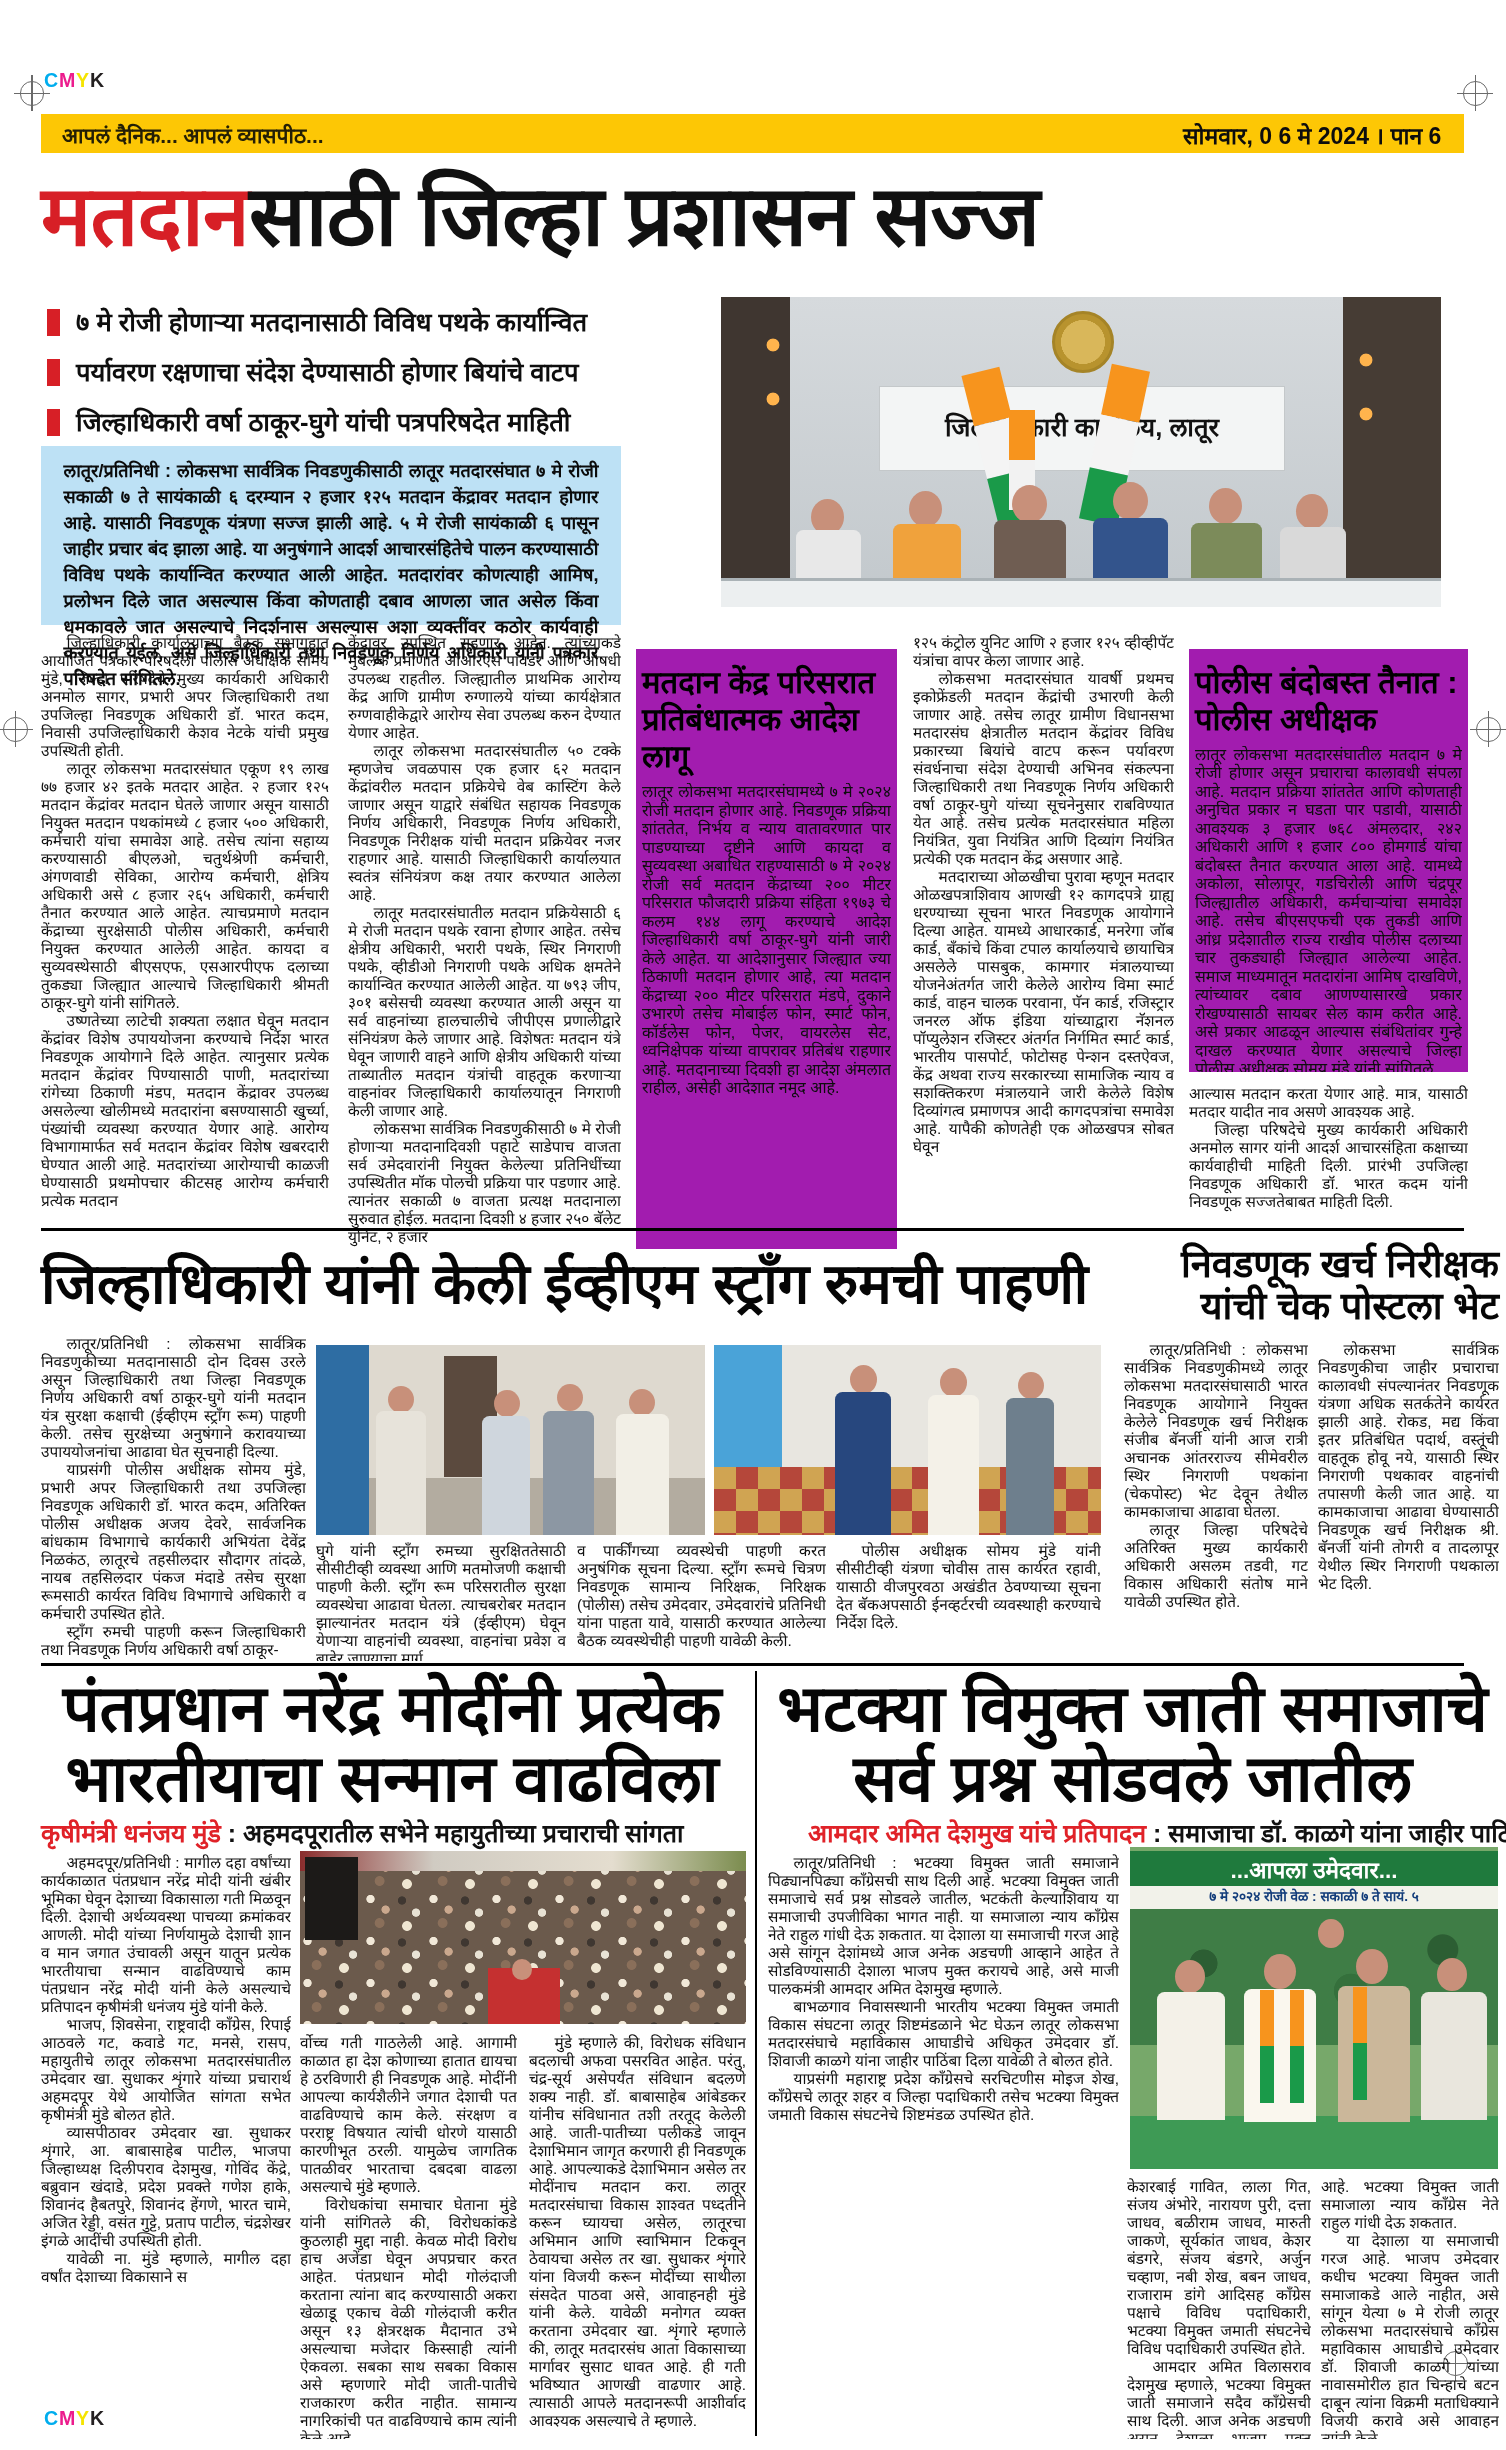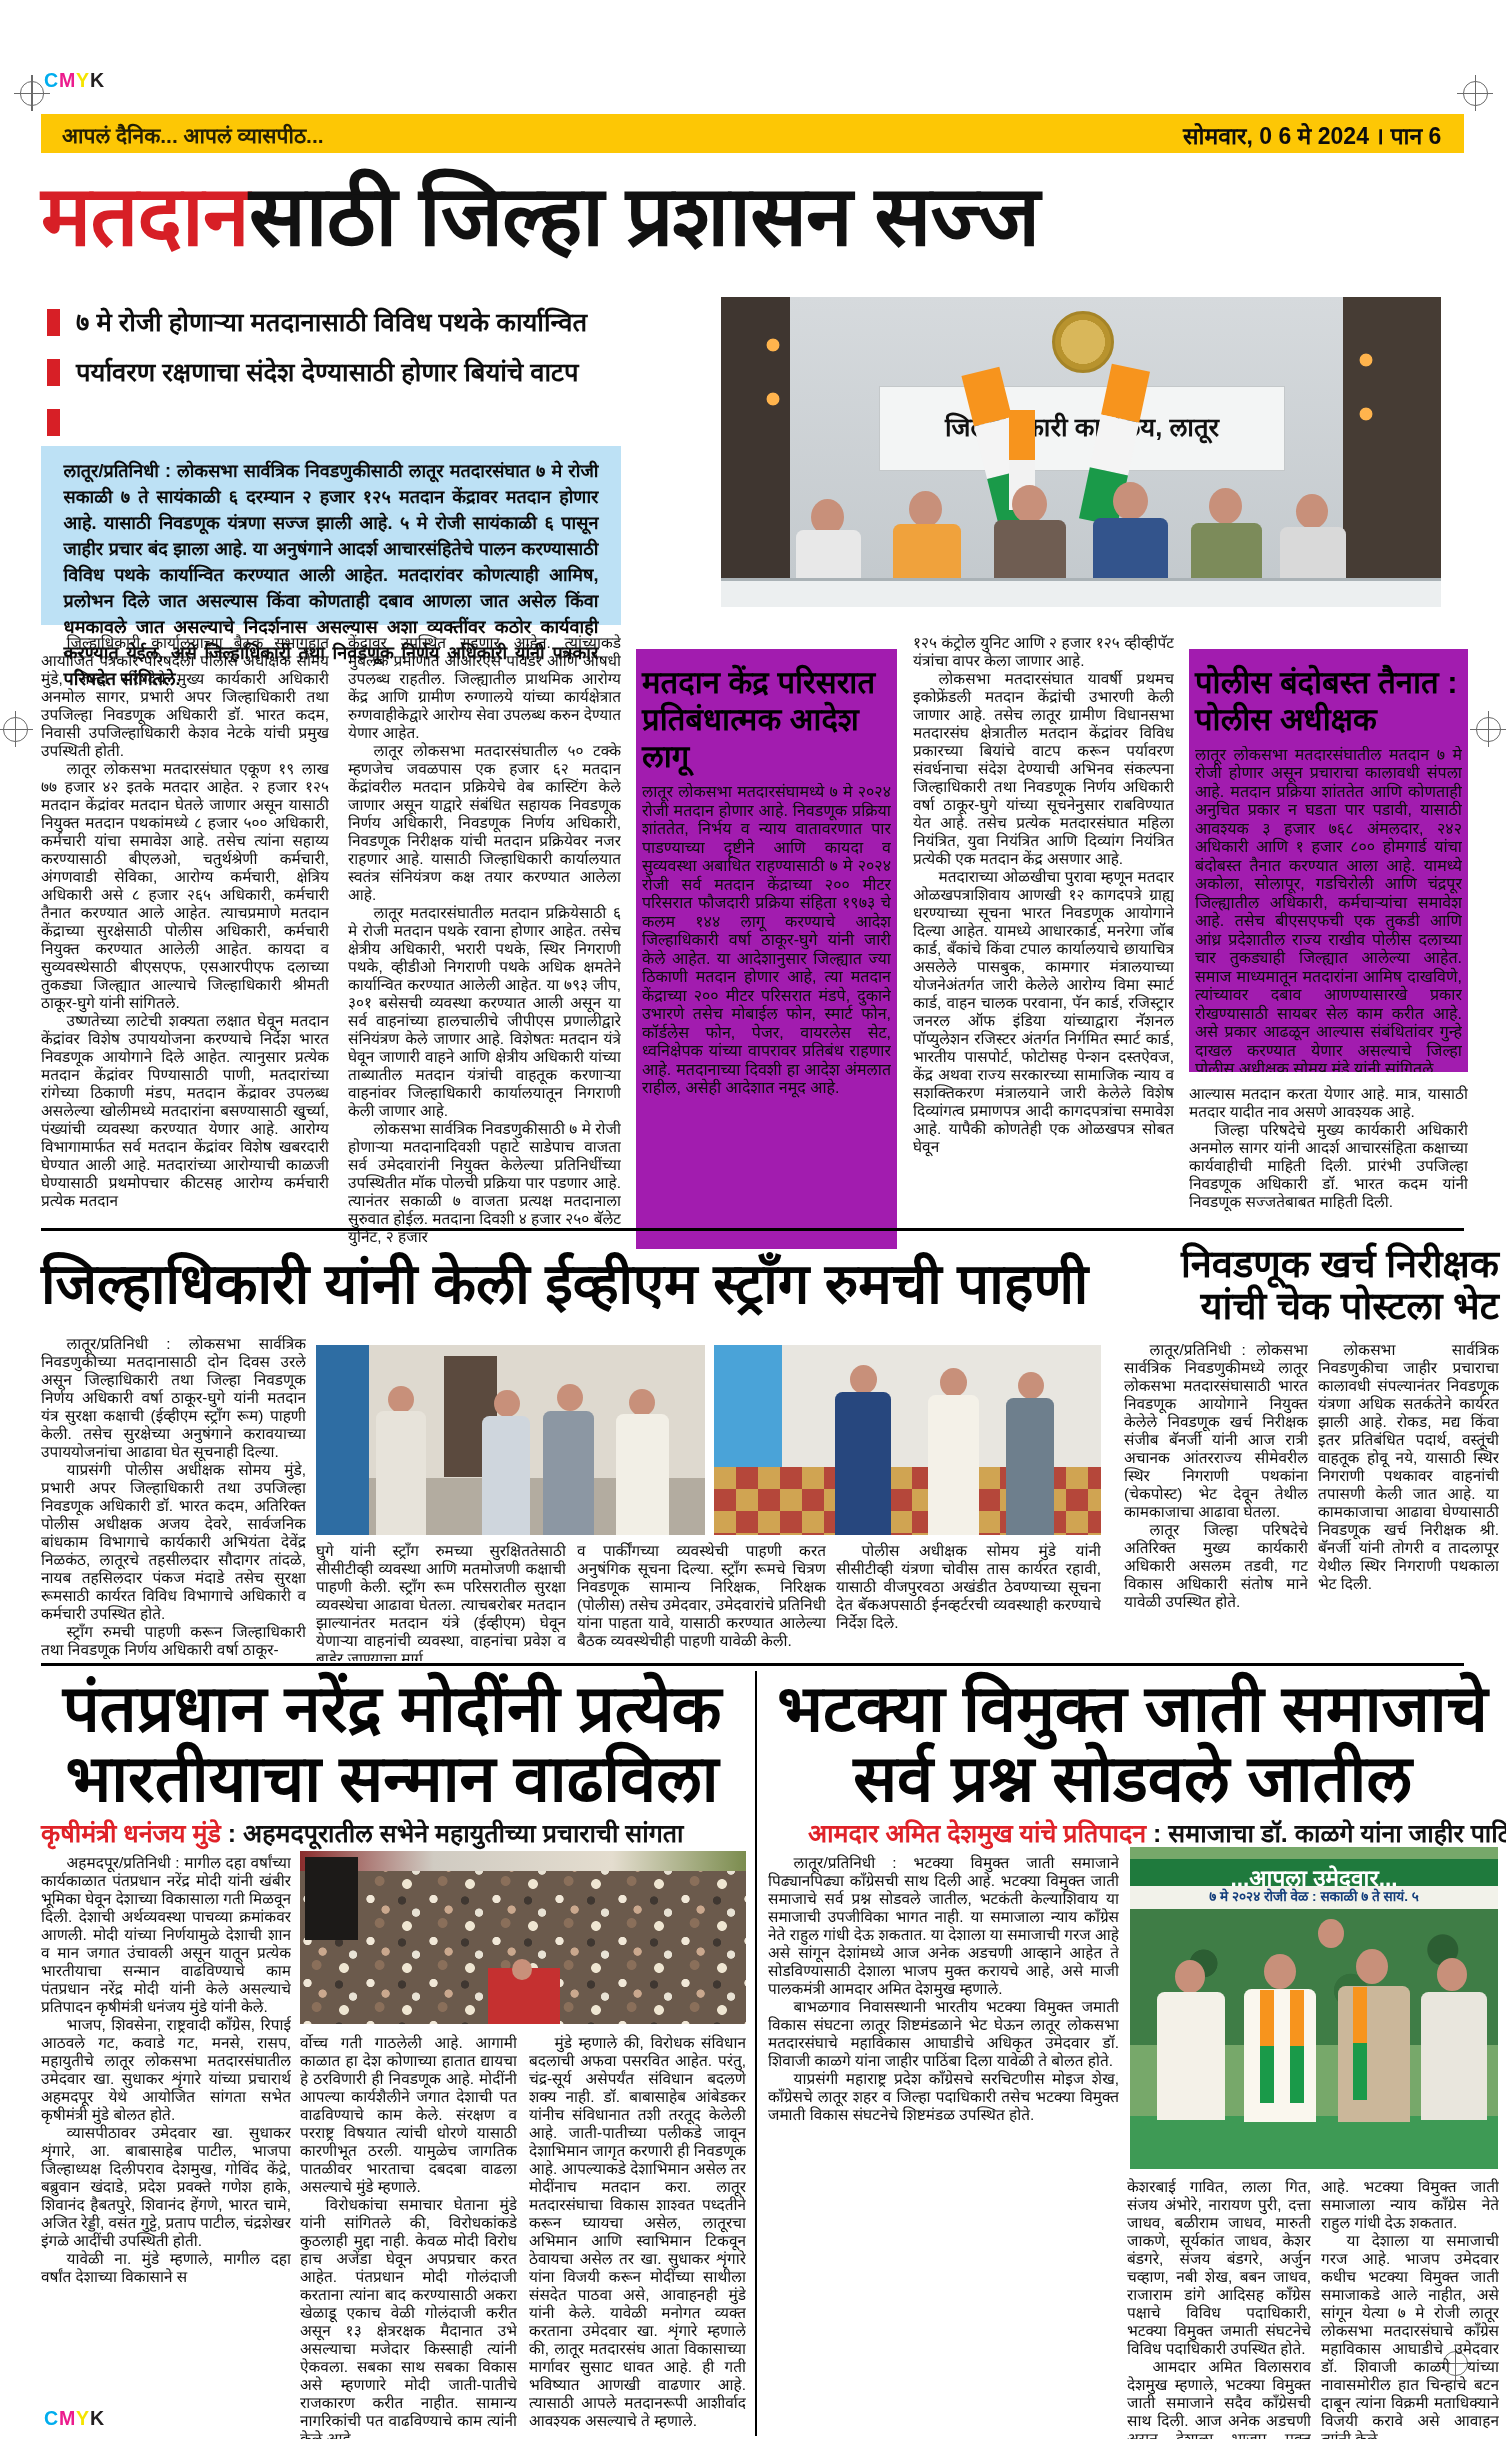--- a/index.html
+++ b/index.html
@@ -90,20 +90,21 @@
   <div class="bullet-row" style="top:304px">
     <span class="mark"></span>
       <span class="btxt">७ मे रोजी होणाऱ्या मतदानासाठी विविध पथके कार्यान्वित</span>
   </div>
   <div class="bullet-row" style="top:354px">
     <span class="mark"></span>
       <span class="btxt">पर्यावरण रक्षणाचा संदेश देण्यासाठी होणार बियांचे वाटप</span>
   </div>
   <div class="bullet-row" style="top:404px">
     <span class="mark"></span>
+      <span class="btxt">जिल्हाधिकारी वर्षा ठाकूर-घुगे यांची पत्रपरिषदेत माहिती</span>
   </div>
 
   <div class="photo" style="left:721px;top:297px;width:720px;height:310px;background:#b9bfc4">
     <div class="abs" style="left:0;top:0;width:69px;height:100%;background:#3f3630"></div>
     <div class="abs" style="right:0;top:0;width:98px;height:100%;background:#463c34"></div>
     <div class="abs" style="left:45px;top:30px;width:13.6px;height:90px;background:radial-gradient(circle at 50% 20%,#ffb44d 0 6px,transparent 6.8px),radial-gradient(circle at 50% 80%,#ffb44d 0 6px,transparent 6.8px)"></div>
     <div class="abs" style="right:68px;top:45px;width:13.6px;height:90px;background:radial-gradient(circle at 50% 20%,#ffb44d 0 6px,transparent 6.8px),radial-gradient(circle at 50% 80%,#ffb44d 0 6px,transparent 6.8px)"></div>
     <div class="abs" style="left:69px;top:0;right:98px;height:100%;background:linear-gradient(#d6dadd,#c2c8cc)"></div>
     <div class="abs" style="left:46%;top:13.6px;width:56px;height:56px;border-radius:50%;background:radial-gradient(circle,#d9b75a 0 55%,#b8932e 56%);border:3px solid #a58427"></div>
     <div class="abs" style="left:22%;top:89px;width:56%;height:83px;background:#f3f5f5;border:1.5px solid #c4c8ca;text-align:center">
@@ -265,21 +266,21 @@
   <div class="kicker" style="left:808px;top:1815px">
     <span class="red">आमदार अमित देशमुख यांचे प्रतिपादन</span><span> : समाजाचा डॉ. काळगे यांना जाहीर पाठिंबा</span>
   </div>
   <div class="col" style="left:768px;top:1854px;width:351px;height:584px">
       <p>लातूर/प्रतिनिधी : भटक्या विमुक्त जाती समाजाने पिढ्यानपिढ्या काँग्रेसची साथ दिली आहे. भटक्या विमुक्त जाती समाजाचे सर्व प्रश्न सोडवले जातील, भटकंती केल्याशिवाय या समाजाची उपजीविका भागत नाही. या समाजाला न्याय काँग्रेस नेते राहुल गांधी देऊ शकतात. या देशाला या समाजाची गरज आहे असे सांगून देशांमध्ये आज अनेक अडचणी आव्हाने आहेत ते सोडविण्यासाठी देशाला भाजप मुक्त करायचे आहे, असे माजी पालकमंत्री आमदार अमित देशमुख म्हणाले.</p>
       <p>बाभळगाव निवासस्थानी भारतीय भटक्या विमुक्त जमाती विकास संघटना लातूर शिष्टमंडळाने भेट घेऊन लातूर लोकसभा मतदारसंघाचे महाविकास आघाडीचे अधिकृत उमेदवार डॉ. शिवाजी काळगे यांना जाहीर पाठिंबा दिला यावेळी ते बोलत होते.</p>
       <p>याप्रसंगी महाराष्ट्र प्रदेश काँग्रेसचे सरचिटणीस मोइज शेख, काँग्रेसचे लातूर शहर व जिल्हा पदाधिकारी तसेच भटक्या विमुक्त जमाती विकास संघटनेचे शिष्टमंडळ उपस्थित होते.</p>
     </div>
 
   <div class="photo" style="left:1130px;top:1847px;width:368px;height:322px;background:#77a86a">
-    <div class="abs" style="left:0;top:12px;width:100%;height:39px;background:#1f7a3d;color:#fff;font-size:22.6px;font-weight:800;text-align:center;line-height:39px">...आपला उमेदवार...</div>
+    <div class="abs" style="left:0;top:4px;width:100%;height:39px;background:#1f7a3d;color:#fff;font-size:22.6px;font-weight:800;text-align:center;line-height:39px">...आपला उमेदवार...</div>
     <div class="abs" style="left:0;top:39px;width:100%;height:22.6px;background:#f2f2ea;color:#123c7a;font-size:13.6px;font-weight:700;text-align:center;line-height:22.6px">७ मे २०२४ रोजी  वेळ : सकाळी ७ ते सायं. ५</div>
     <div class="abs" style="left:0;top:62px;width:100%;height:136px;background:radial-gradient(circle at 20% 40%,#2c5e33 13.6px,transparent 14.3px),radial-gradient(circle at 60% 60%,#35703c 16.6px,transparent 17.3px),radial-gradient(circle at 85% 30%,#2c5e33 15px,transparent 16px),#3f7d46"></div>
     <div class="abs" style="left:0;bottom:0;width:100%;height:53px;background:#3e9a55"></div>
     <div class="head-dot" style="left:45px;top:113px;width:30px;height:33px"></div>
     <div class="torso" style="left:27px;top:145px;width:68px;height:128px;background:#f4f1e8"></div>
     <div class="head-dot" style="left:134px;top:107px;width:32px;height:35px"></div>
     <div class="torso" style="left:114px;top:142px;width:72px;height:133px;background:#faf7ee"></div>
     <div class="abs" style="left:130px;top:143px;width:13.6px;height:113px;background:linear-gradient(#f7941d 50%,#1a9a49 50%)"></div>
     <div class="abs" style="left:160px;top:143px;width:13.6px;height:113px;background:linear-gradient(#f7941d 50%,#1a9a49 50%)"></div>
     <div class="head-dot" style="left:226px;top:102px;width:32px;height:35px"></div>

